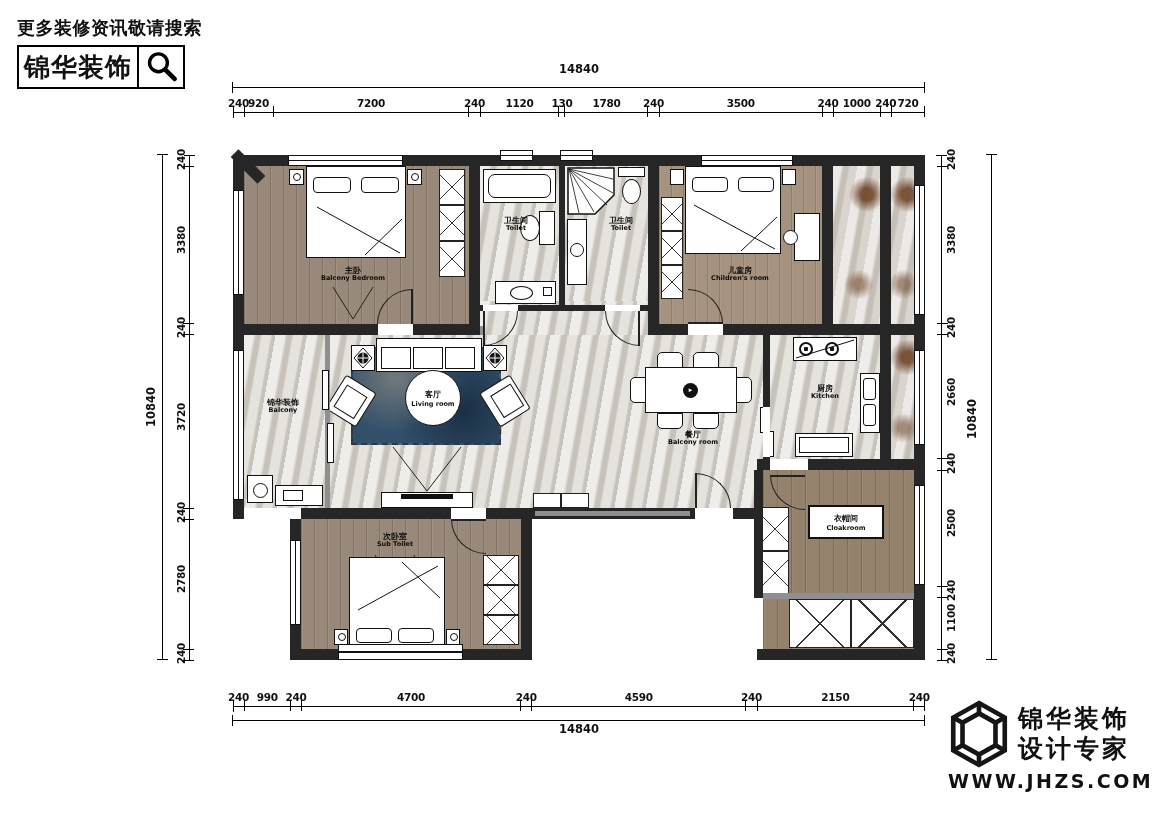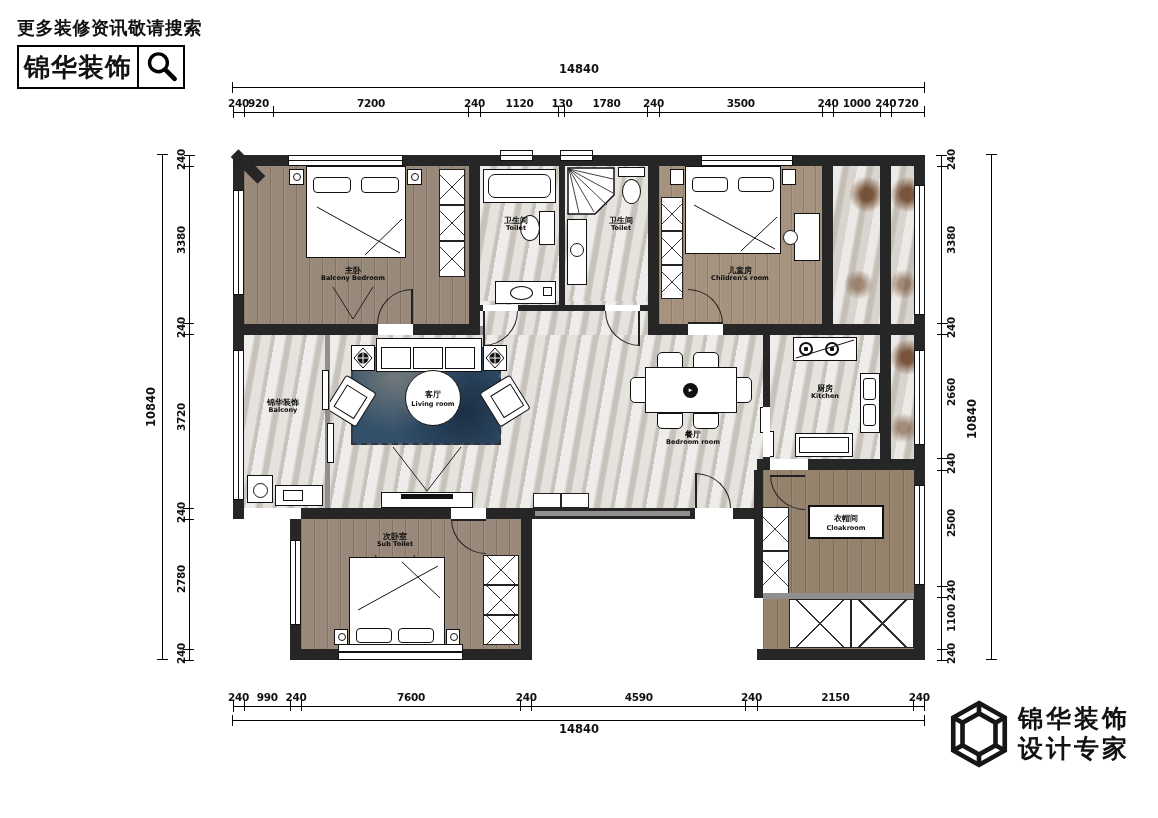--- a/index.html
+++ b/index.html
@@ -139,21 +139,21 @@
   <div class="seg" style="width:11.2px">
       <span class="lab">240</span>
     </div>
   <div class="seg" style="width:46.2px">
       <span class="lab">990</span>
     </div>
   <div class="seg" style="width:11.2px">
       <span class="lab">240</span>
     </div>
   <div class="seg" style="width:219.1px">
-      <span class="lab">7600</span>
+      <span class="lab">4700</span>
     </div>
   <div class="seg" style="width:11.2px">
       <span class="lab">240</span>
     </div>
   <div class="seg" style="width:214px">
       <span class="lab">4590</span>
     </div>
   <div class="seg" style="width:11.2px">
       <span class="lab">240</span>
     </div>
@@ -489,21 +489,21 @@
   <div class="rlabel" style="left:50px;top:252px">
     <span class="zh">锦华装饰</span>
     <span class="en">Balcony</span>
   </div>
   <div class="circlbl" style="left:172px;top:215px;width:56px;height:56px">
     <span class="zh">客厅</span>
     <span class="en">Living room</span>
   </div>
   <div class="rlabel" style="left:460px;top:284px">
     <span class="zh">餐厅</span>
-    <span class="en">Bedroom room</span>
+    <span class="en">Balcony room</span>
   </div>
   <div class="rlabel" style="left:592px;top:238px">
     <span class="zh">厨房</span>
     <span class="en">Kitchen</span>
   </div>
   <div class="rlabel" style="left:162px;top:386px">
     <span class="zh">次卧室</span>
     <span class="en">Sub Toilet</span>
   </div>
   <div style="position:absolute;left:575px;top:350px;width:76px;height:34px;background:#fff;border:2px solid #111;z-index:7;display:flex;flex-direction:column;align-items:center;justify-content:center;font-weight:bold;text-align:center">
@@ -519,13 +519,14 @@
         <path d="M30,3 L55,17 V49 L30,63 L5,49 V17 Z"></path>
         <path d="M30,13 L46,22 V44 L30,53 L14,44 V22 Z"></path>
         <path d="M30,3 V13 M55,17 L46,22 M55,49 L46,44 M30,63 V53 M5,49 L14,44 M5,17 L14,22"></path>
       </g>
     </svg>
     <div id="brandNames">
       <div>锦华装饰</div>
       <div>设计专家</div>
     </div>
   </div>
+  <div id="website">WWW.JHZS.COM</div>
 </div>
 
 </body></html>

